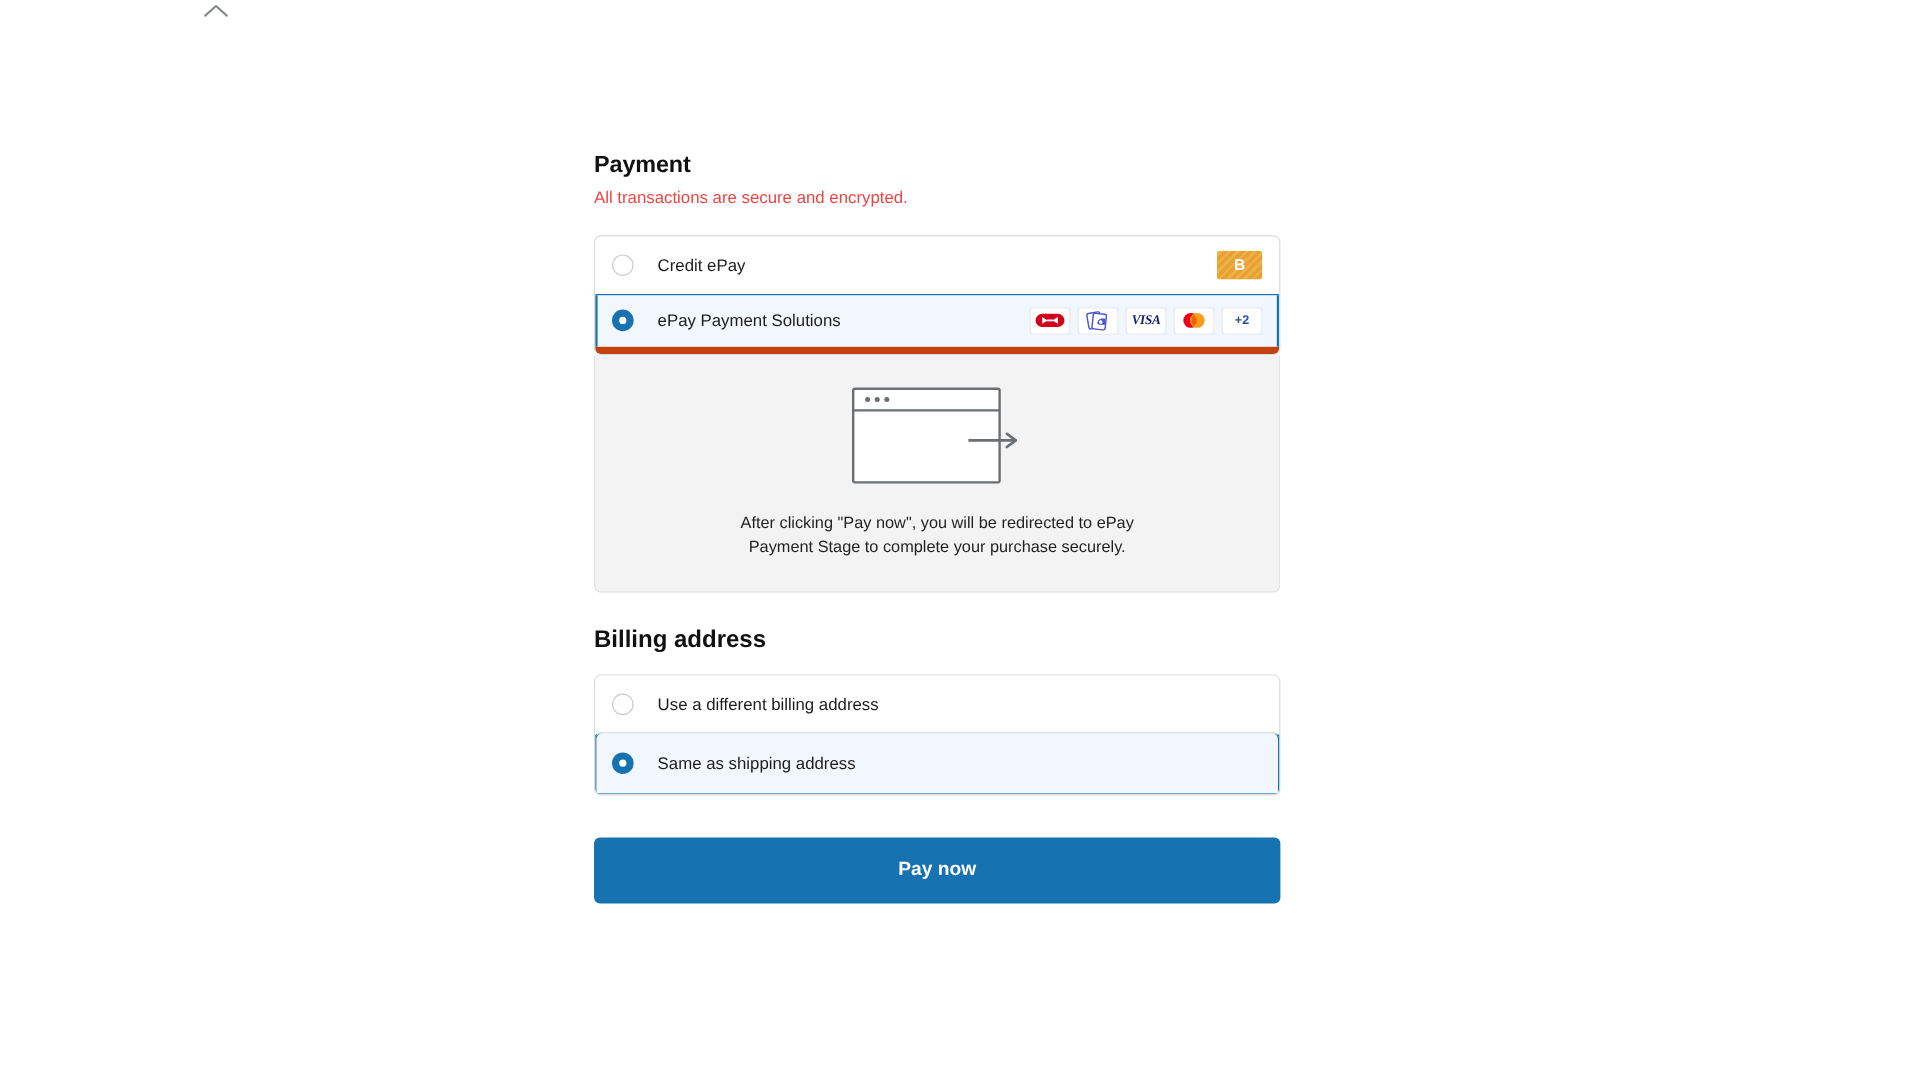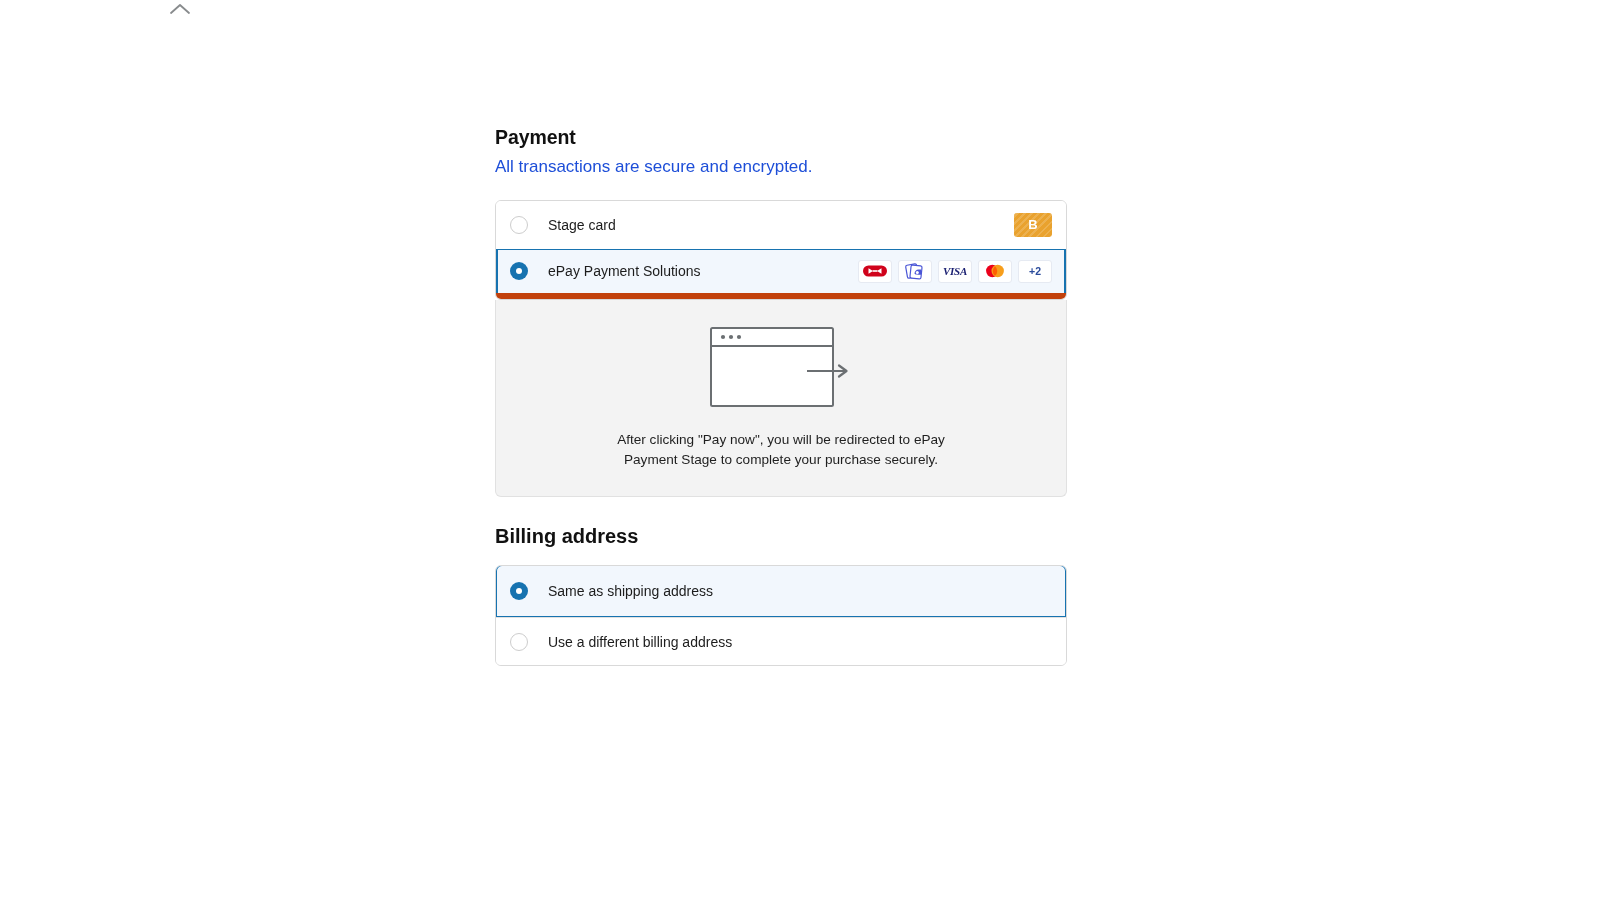--- a/index.html
+++ b/index.html
@@ -30,22 +30,22 @@
   
   .section-title {
     font-size: 19.5px;
     font-weight: bold;
     letter-spacing: -0.1px;
     color: #111111;
     line-height: 1.2;
   }
   .section-sub {
     margin-top: 7px;
-    font-size: 17px;
-    color: #1d4ed8;
+    font-size: 14px;
+    color: #ef4444;
     line-height: 1.25;
   }
 
   
   .method-group {
     margin-top: 22px;
     border: 1px solid #d9d9d9;
     border-radius: 6px;
     background: #ffffff;
     overflow: hidden;
@@ -222,21 +222,21 @@
 
   <div class="column">
 
     <h1 class="section-title">Payment</h1>
     <div class="section-sub">All transactions are secure and encrypted.</div>
 
     <div class="method-group">
 
       <div class="method-row">
         <span class="radio"></span>
-        <span class="method-label">Stage card</span>
+        <span class="method-label">Credit ePay</span>
         <span class="method-right">
           <span class="badge-b">B</span>
         </span>
       </div>
 
       <div class="method-row selected">
         <span class="radio on"></span>
         <span class="method-label">ePay Payment Solutions</span>
         <span class="method-right">
 
@@ -290,25 +290,26 @@
           <line x1="98" y1="47" x2="136" y2="47" stroke="#6b6f72" stroke-width="2.2"></line>
           <path d="M130 41.5 L137.5 47 L130 52.5" stroke="#6b6f72" stroke-width="2.2" fill="none" stroke-linecap="round" stroke-linejoin="round"></path>
         </svg>
       </div>
       <div class="redirect-text">After clicking "Pay now", you will be redirected to ePay Payment Stage to complete your purchase securely.</div>
     </div>
 
     <h2 class="billing-title">Billing address</h2>
 
     <div class="billing-group">
+      <div class="billing-row">
+        <span class="radio"></span>
+        <span class="method-label">Use a different billing address</span>
+      </div>
       <div class="billing-row selected">
         <span class="radio on"></span>
         <span class="method-label">Same as shipping address</span>
       </div>
-      <div class="billing-row">
-        <span class="radio"></span>
-        <span class="method-label">Use a different billing address</span>
-      </div>
     </div>
 
+    <button class="pay-btn">Pay now</button>
 
   </div>
 </div>
 
 </body></html>

